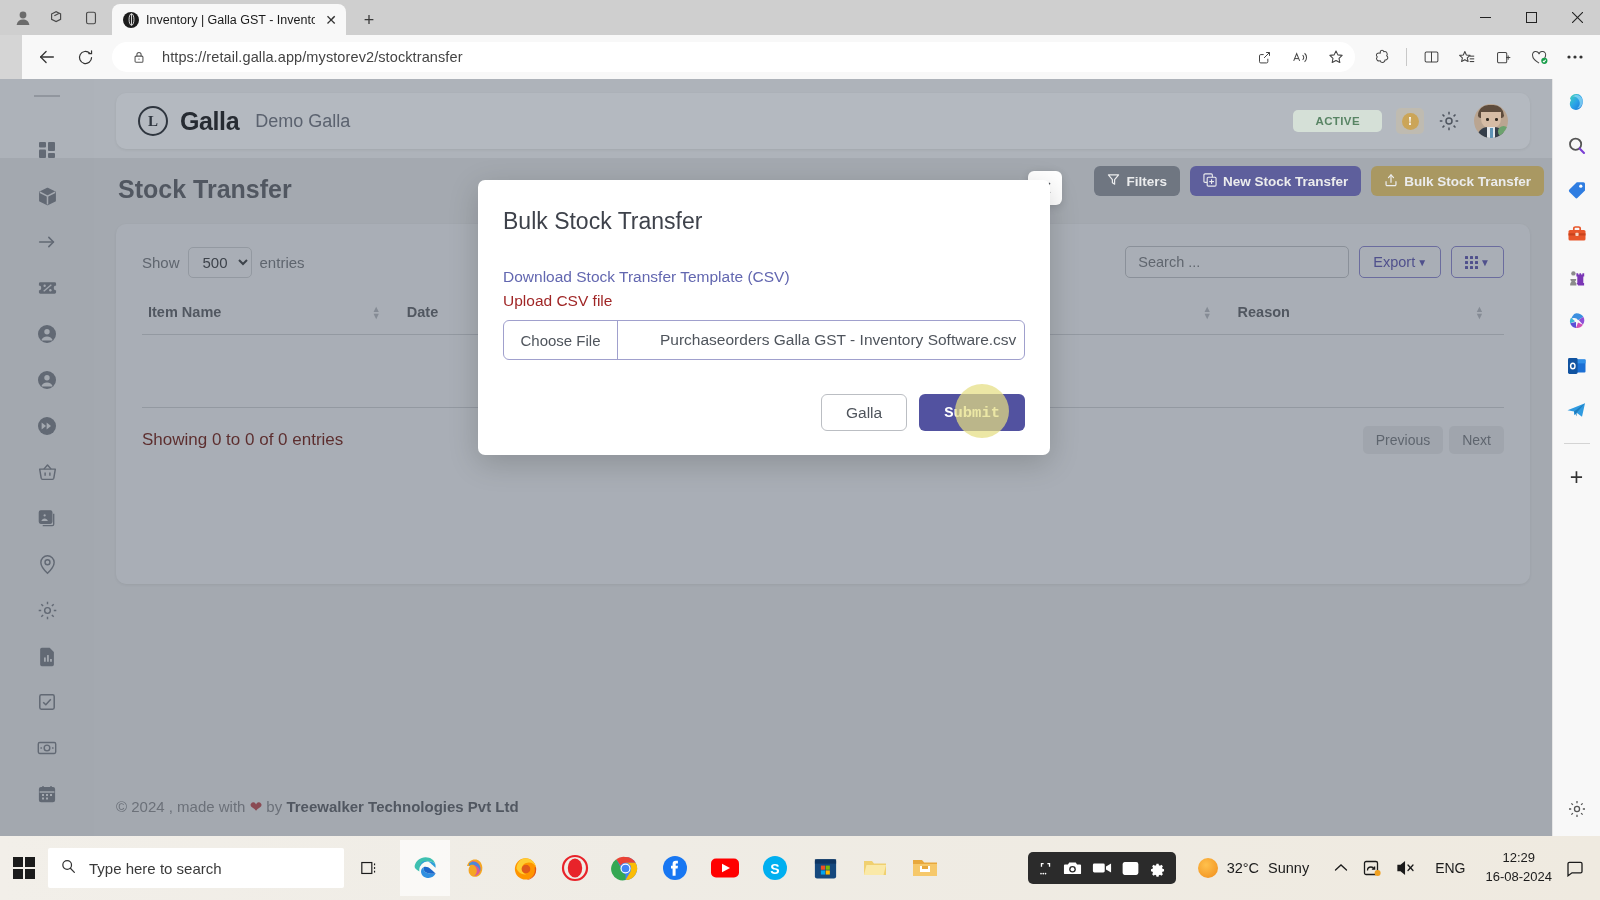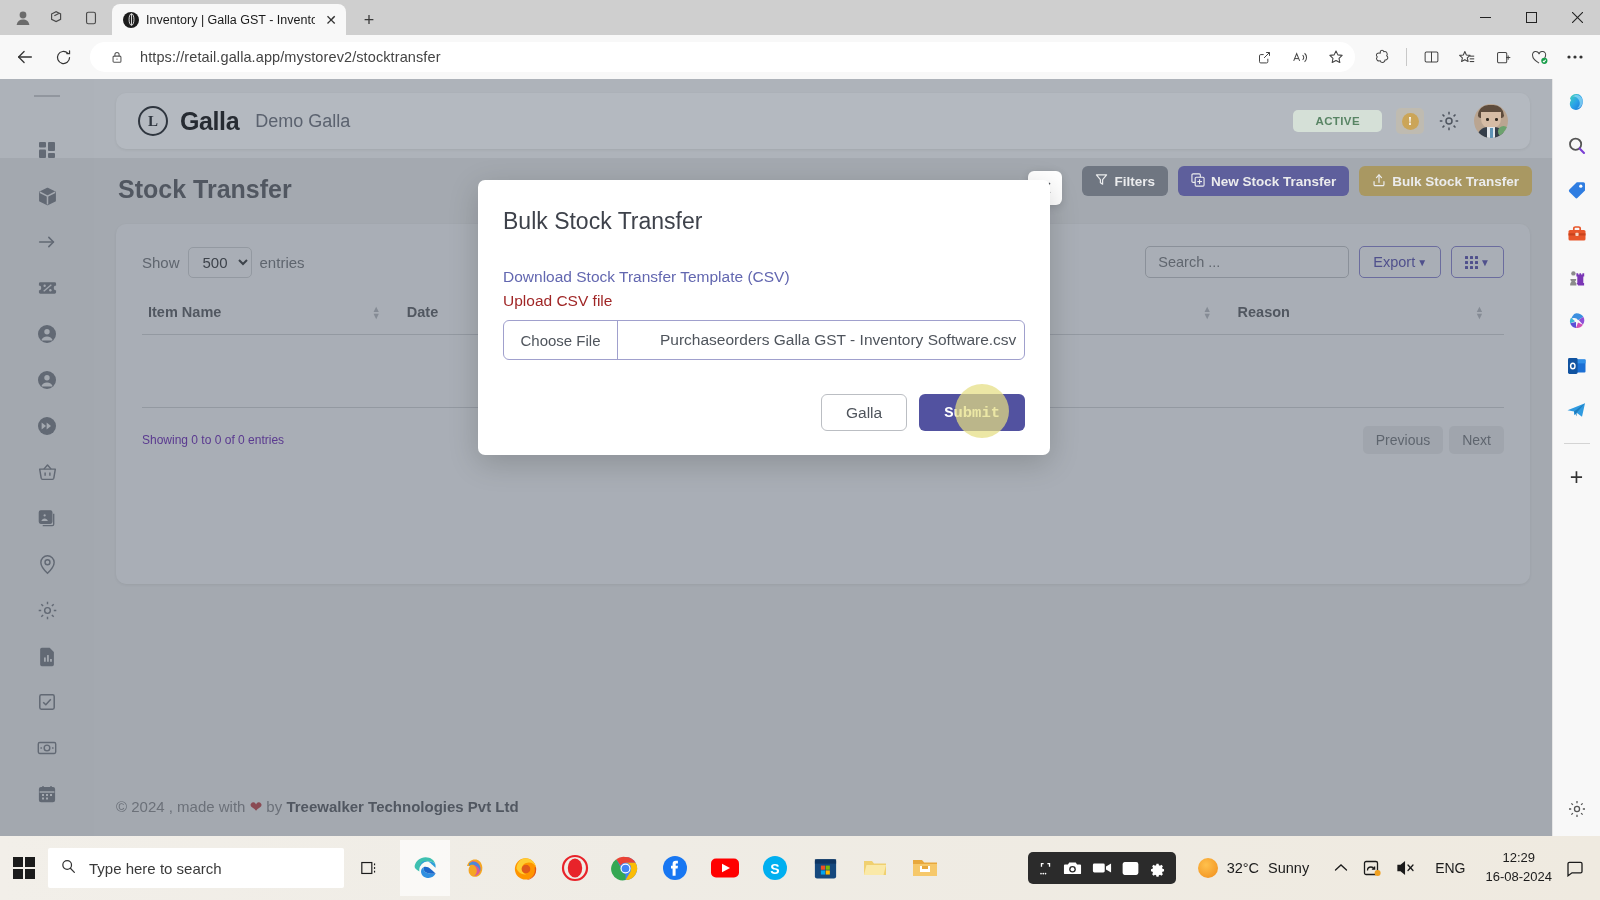--- a/index.html
+++ b/index.html
@@ -52,21 +52,21 @@
   .wincontrols {
     position: absolute; right: 0; top: 0; height: 35px; display: flex;
   }
   .wincontrols div {
     width: 46px; height: 35px; display:flex; align-items:center; justify-content:center;
     font-size: 12px; color: #222;
   }
 
   .toolbar {
     height: 44px; background: #f8f8f8; display: flex; align-items: center;
-    padding: 0 8px; gap: 4px;
+    padding: 0 8px; gap: 4px; margin-left: 22px;
   }
   .tb-btn {
     width: 34px; height: 34px; border-radius: 6px;
     display: flex; align-items: center; justify-content: center;
     color: #333; flex: 0 0 auto;
   }
   .omnibox {
     flex: 1 1 auto; height: 30px; background: #fff; border-radius: 16px;
     display: flex; align-items: center; padding: 0 6px 0 14px; margin: 0 6px;
     gap: 10px; min-width: 0;
@@ -155,21 +155,21 @@
   .av-eye { position:absolute; width:2.5px; height:2.5px; background:#3a2a1a; border-radius:50%; top:14px;}
   .av-body { position:absolute; left:3px; bottom:0; width:28px; height:11px; background:#2f3f55; border-radius: 12px 12px 0 0;}
   .av-shirt { position:absolute; left:13px; bottom:0; width:8px; height:11px; background:#dfe6ee;}
   .av-tie { position:absolute; left:16px; bottom:0; width:2.5px; height:10px; background:#3a9ad9;}
   .av-online { position:absolute; right:-1px; bottom:1px; width:11px; height:11px; border-radius:50%; background:#4caf50; }
 
   .pagetitle {
     margin: 26px 0 0 2px; font-size: 25px; font-weight: bold; color:#4c5768;
   }
   .actionrow {
-    position: absolute; right: 20px; top: 87px; display:flex; gap: 10px; align-items:center;
+    position: absolute; right: 8px; top: 87px; display:flex; gap: 10px; align-items:center;
   }
   .btn {
     height: 30px; border-radius: 6px; display:flex; align-items:center; gap:6px;
     padding: 0 13px; font-size: 13.5px; font-weight: 600; color:#fff; border:none;
     white-space: nowrap;
   }
   .btn-filters { background: #6b7a8f; }
   .btn-new { background: #5b5bd6; }
   .btn-bulk { background: #c4a02e; }
 
@@ -180,21 +180,21 @@
   }
   .card-toolrow { display:flex; align-items:center; }
   .showentries { display:flex; align-items:center; gap: 8px; font-size: 15px; color:#5b6678; }
   .sel-entries {
     height: 31px; border: 1px solid #97a2b0; border-radius: 5px; background: transparent;
     font-size: 15px; color:#353f4e; padding: 0 6px 0 10px;
     font-family: "Liberation Sans", sans-serif;
   }
   .tool-right { margin-left:auto; display:flex; align-items:center; gap: 10px; }
   .searchbox {
-    width: 204px; height: 32px; border: 1px solid #8d98a7; border-radius: 5px;
+    width: 224px; height: 32px; border: 1px solid #8d98a7; border-radius: 5px;
     background: transparent; padding: 0 12px; font-size: 14.5px; color:#4a5568;
     font-family: "Liberation Sans", sans-serif;
   }
   .searchbox::placeholder { color: #5d6878; }
   .btn-outline {
     height: 32px; border: 1px solid #6a6ad0; border-radius: 5px; background: transparent;
     color: #4a4ac4; font-size: 14.5px; display:flex; align-items:center; gap:2px;
     padding: 0 13px;
   }
   .caret { font-size: 10px; }
@@ -214,21 +214,21 @@
   .sort-ico .up { display:block; }
   .sort-ico .dn { display:block; margin-top:-2px; }
   .sort-active .dn { color:#6f7b8d; }
   .nodata {
     text-align: center; font-size: 14.5px; color: #5d6878;
     padding: 28px 0; border-bottom: 1px solid #97a2b0;
   }
   .card-foot {
     display:flex; align-items:center; margin-top: 18px;
   }
-  .showing { font-size: 12px; color: #6d28d9; text-align: center; }
+  .showing { font-size: 17px; color: #7f1d1d; text-align: center; }
   .pager { margin-left:auto; display:flex; gap: 6px; }
   .pg-btn {
     background: #a6b0bd; color:#5b6678; font-size: 14px;
     padding: 6px 13px; border-radius: 5px; border:none;
   }
 
   .pagefooter {
     position: absolute; left: 116px; bottom: 20px;
     font-size: 15px; color: #6a7383;
   }

